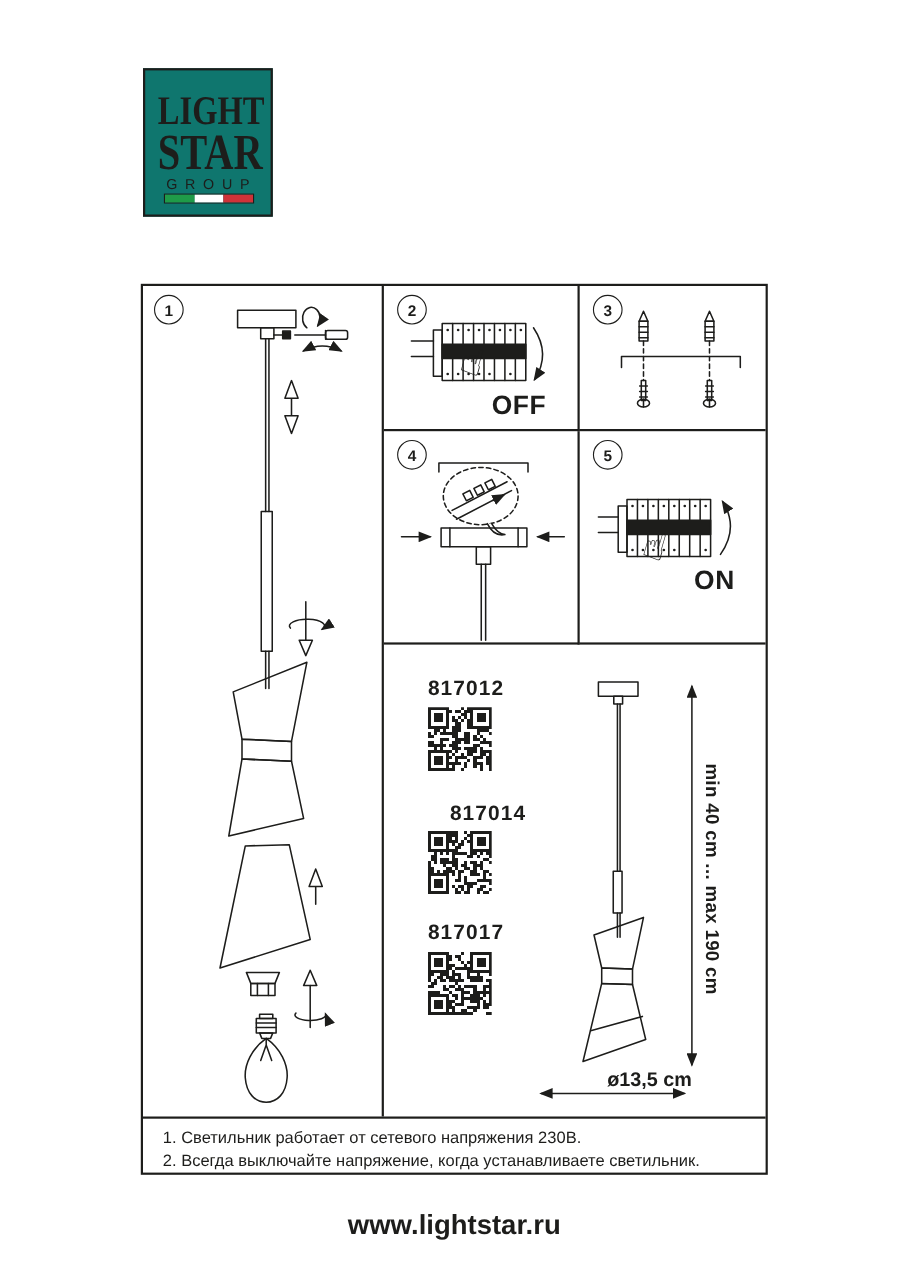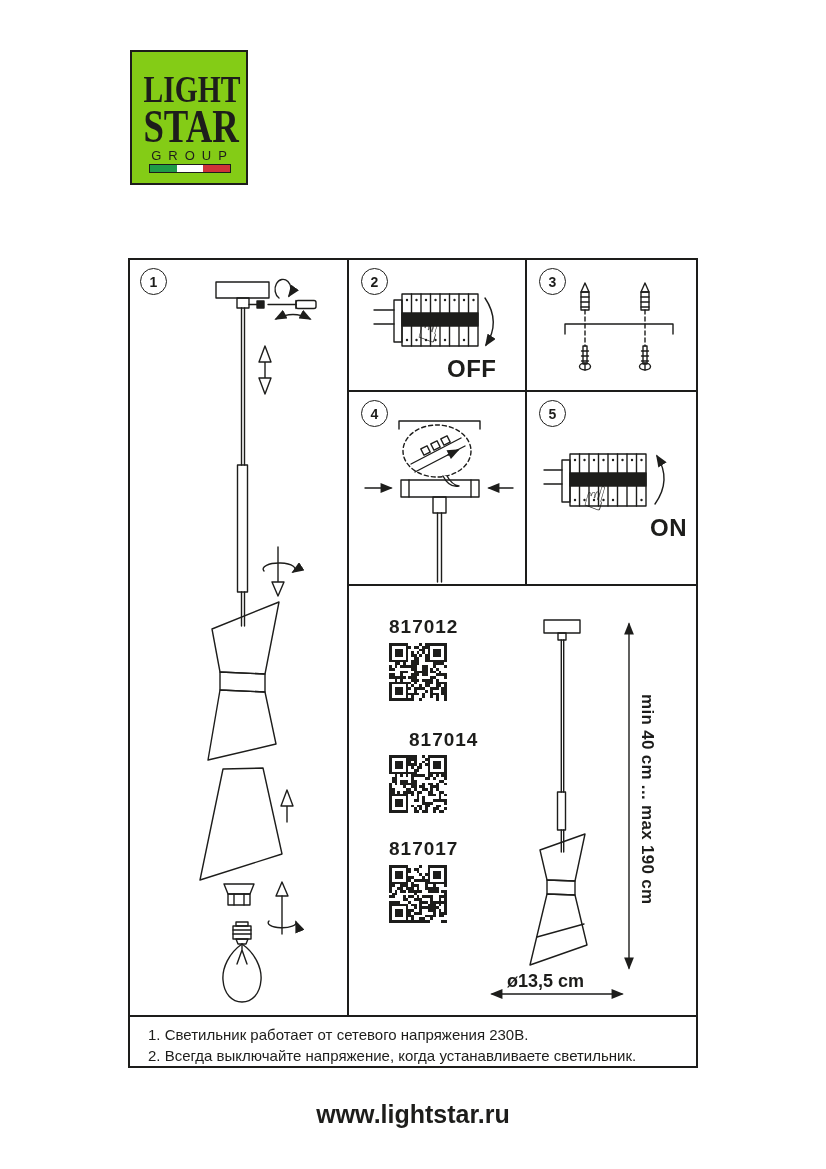--- a/index.html
+++ b/index.html
@@ -1,21 +1,21 @@
 <!DOCTYPE html>
 <html><head>
 <meta charset="utf-8">
 <style>
   html,body{margin:0;padding:0;background:#fff;}
   .page{position:relative;width:826px;height:1169px;background:#fff;overflow:hidden;
         font-family:"Liberation Sans",sans-serif;color:#1d1d1b;}
   svg.draw{stroke:#1d1d1b;fill:none;stroke-width:1.4;stroke-linecap:round;stroke-linejoin:round;}
   
-  .logo-box{position:absolute;left:130px;top:50px;width:118px;height:135px;
-            border:2px solid #1d1d1b;box-sizing:border-box;background:#84cc16;}
+  .logo-box{position:absolute;left:130px;top:62px;width:118px;height:135px;
+            border:2px solid #1d1d1b;box-sizing:border-box;background:#0f766e;}
   .logo-l{position:absolute;left:0;width:100%;text-align:center;
           font-family:"Liberation Serif",serif;font-weight:bold;white-space:nowrap;}
   .logo-l1{top:16px;font-size:37px;transform:scaleX(.8);}
   .logo-l2{top:48px;font-size:46px;transform:scaleX(.8);}
   .logo-l3{top:96px;font-family:"Liberation Sans",sans-serif;font-weight:400;
            font-size:13px;letter-spacing:7px;text-indent:7px;transform:none;}
   .logo-flag{position:absolute;left:17px;top:112px;width:80px;height:7px;
              border:1px solid #1d1d1b;display:flex;}
   .logo-flag span{flex:1;height:100%;}
   
@@ -41,21 +41,21 @@
   .p2 .badge,.p3 .badge,.p4 .badge,.p5 .badge{left:12px;}
   .panel-svg{position:absolute;left:0;top:0;}
   .switch-label{position:absolute;font-size:24px;font-weight:bold;letter-spacing:.5px;}
   .hand{position:absolute;font-family:"DejaVu Sans",sans-serif;font-size:34px;color:#1d1d1b;
         transform:rotate(16deg);line-height:1;}
   
   .product-label{position:absolute;left:40px;font-size:19px;font-weight:bold;letter-spacing:1px;}
   .qr{position:absolute;left:40px;width:58px;height:58px;}
   .dim-v{position:absolute;left:288px;top:108px;height:225px;writing-mode:vertical-rl;
          font-size:17px;font-weight:bold;white-space:nowrap;letter-spacing:.3px;}
-  .dim-h{position:absolute;left:158px;top:385px;width:122px;text-align:left;
+  .dim-h{position:absolute;left:158px;top:385px;width:122px;text-align:right;
          font-size:18px;font-weight:bold;}
   
   .site{position:absolute;left:0;top:1100px;width:100%;text-align:center;
         font-size:25px;font-weight:bold;}
 </style>
 </head>
 <body>
 
 <svg width="0" height="0" style="position:absolute" aria-hidden="true">
   <defs>
@@ -290,21 +290,21 @@
               <circle cx="57.5" cy="108" r="1.2"></circle>
               <circle cx="67" cy="108" r="1.2"></circle>
             <circle cx="76.5" cy="108" r="1.2"></circle>
               <circle cx="86" cy="108" r="1.2"></circle>
               <circle cx="114.5" cy="108" r="1.2"></circle>
           </g>
         </g>
         <path d="M128,112 q17,-24 2,-48" marker-end="url(#ah)"></path>
       </svg>
       <div class="hand" style="left:58px;top:88px;">☝</div>
-      <div class="switch-label" style="left:104px;top:122px;margin-left:19px;">ON</div>
+      <div class="switch-label" style="left:104px;top:122px;">ON</div>
     </div>
 
     <div class="p pqr">
       <div class="product-label" style="top:30px;">817012</div>
       <div class="qr" style="top:57px;"><svg viewBox="0 0 21 21" width="100%" height="100%" shape-rendering="crispEdges" fill="#1d1d1b">
             <path fill-rule="evenodd" d="M0,0h7v7h-7z M1,1v5h5v-5z"></path>
             <rect x="2" y="2" width="3" height="3"></rect>
             <path fill-rule="evenodd" d="M14,0h7v7h-7z M15,1v5h5v-5z"></path>
             <rect x="16" y="2" width="3" height="3"></rect>
             <path fill-rule="evenodd" d="M0,14h7v7h-7z M1,15v5h5v-5z"></path>

